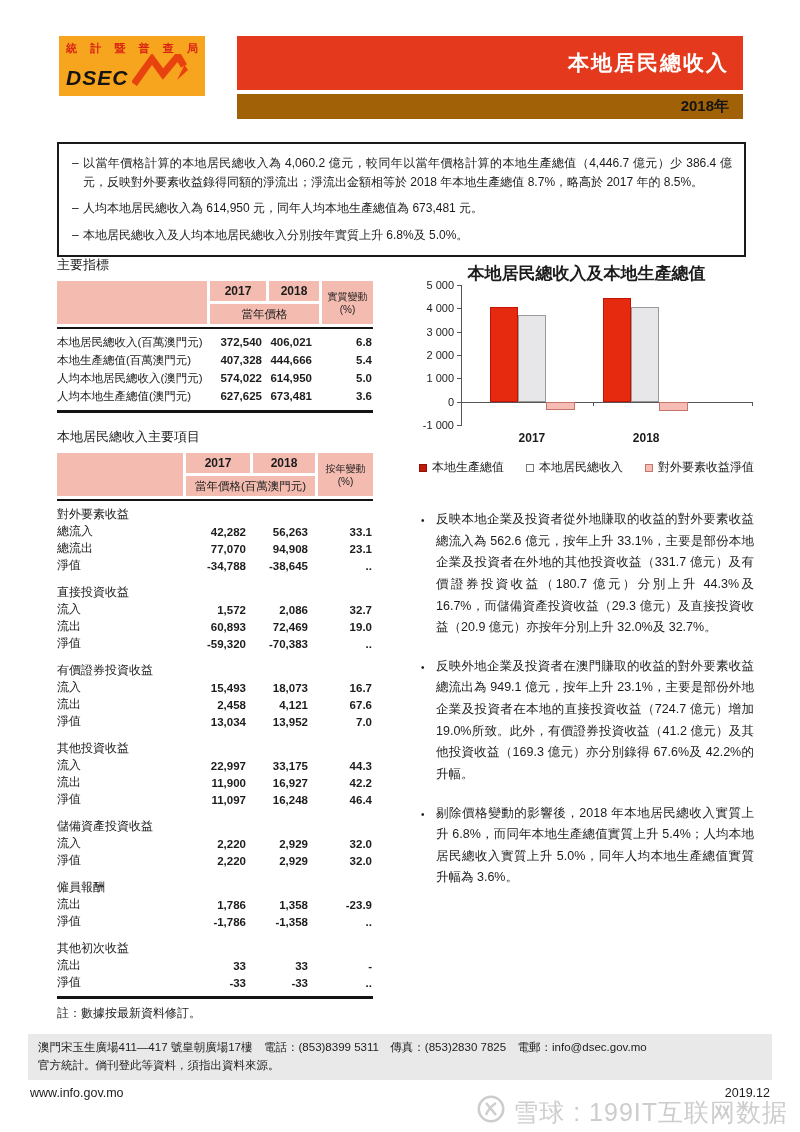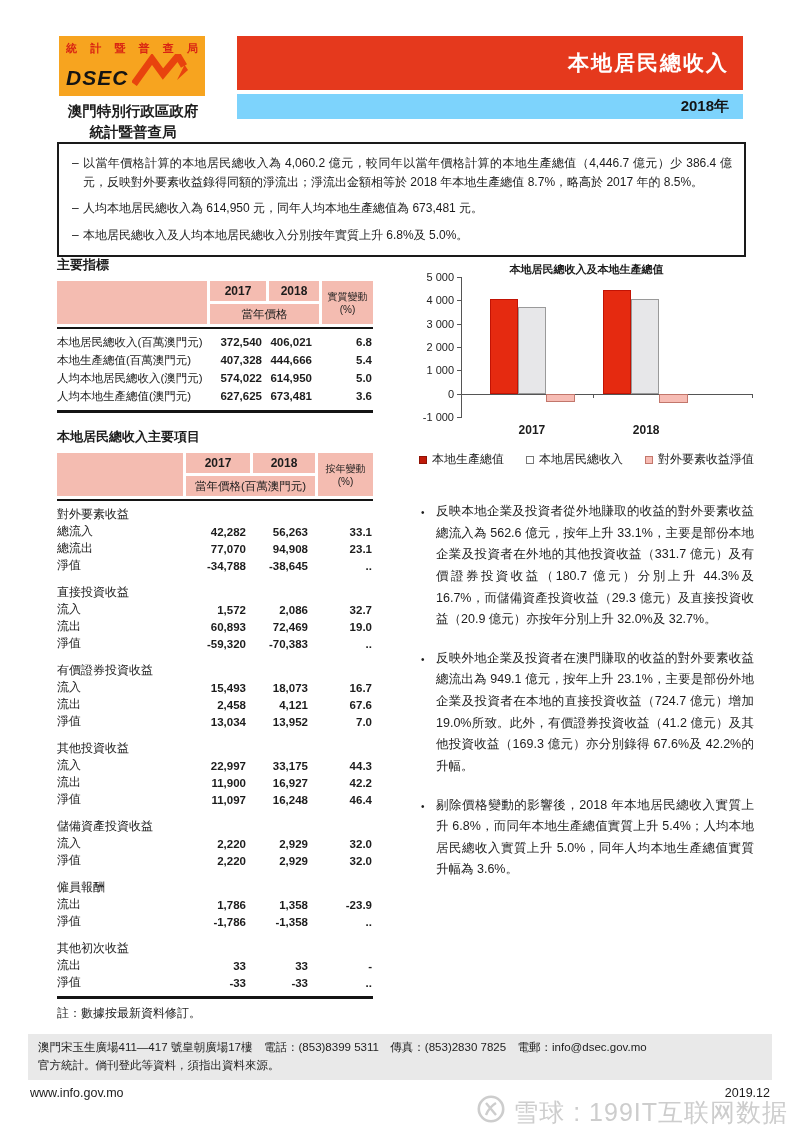--- a/index.html
+++ b/index.html
@@ -13,32 +13,32 @@
   .logo-wrap { width:168px; flex:none; }
   .logo-box { width:146px; height:60px; background:#f7a41f; padding:5px 7px 3px; margin-left:2px; }
   .logo-kanji { display:flex; justify-content:space-between; color:#d92413; font-size:11px; font-weight:bold; }
   .logo-row { position:relative; height:36px; }
   .logo-dsec { position:absolute; left:0; bottom:2px; font-size:21px; font-weight:bold; font-style:italic; letter-spacing:1px; color:#141414; }
   .logo-bolt { position:absolute; right:2px; bottom:2px; }
   .agency { width:152px; text-align:center; font-weight:bold; font-size:14.5px; line-height:1.42; margin-top:5px; }
   .banners { flex:1; margin-left:12px; }
   .banner-red { height:54px; background:#e5391d; color:#fff; font-weight:bold; font-size:21px;
     display:flex; align-items:center; justify-content:flex-end; padding-right:14px; letter-spacing:2px; }
-  .banner-pink { height:25px; background:#7dd3fc; color:#141414; font-weight:bold; font-size:15px;
+  .banner-pink { height:25px; background:#a16207; color:#141414; font-weight:bold; font-size:15px;
     display:flex; align-items:center; justify-content:flex-end; padding-right:14px; margin-top:4px; }
   
   .highlights { position:absolute; top:142px; left:57px; right:54px; border:2px solid #1a1a1a; padding:10px 12px 3px 10px; }
   .hl-item { display:flex; font-size:12px; line-height:1.55; margin-bottom:8px; }
   .hl-dash { width:14px; flex:none; padding-left:3px; }
   .hl-text { text-align:justify; }
   
   .columns { position:absolute; top:252px; left:57px; right:46px; display:flex; }
   .left-col { width:316px; flex:none; }
   .right-col { flex:1; margin-left:46px; }
-  .section-title { font-size:13px; font-weight:bold; margin:4px 0 7px; }
+  .section-title { font-size:13px; font-weight:normal; margin:4px 0 7px; }
   
   .thead { display:grid; gap:3px; grid-template-rows:20px 20px; margin-bottom:3px; }
   .t1-grid { grid-template-columns:150px 56px 50px 1fr; }
   .t2-grid { grid-template-columns:126px 64px 62px 1fr; }
   .thead .cell { background:#f4bcb1; display:flex; align-items:center; justify-content:center; font-size:12px; white-space:nowrap; }
   .thead .c1 { grid-column:1; grid-row:1/3; }
   .thead .c2 { grid-column:2; grid-row:1; font-weight:bold; }
   .thead .c3 { grid-column:3; grid-row:1; font-weight:bold; }
   .thead .c4 { grid-column:4; grid-row:1/3; flex-direction:column; line-height:1.3; font-size:10px; }
   .thead .csub { grid-column:2/4; grid-row:2; font-size:11.5px; }
@@ -48,21 +48,21 @@
   .t1 .trow { height:18px; }
   .t2 .trow { height:17px; }
   .tcell { font-size:12px; }
   .t1 .label { font-size:11.5px; white-space:nowrap; }
   .label { white-space:nowrap; }
   .num { text-align:right; font-weight:bold; font-size:11.5px; padding-right:1px; }
   .sec-head { font-size:12px; height:18px; display:flex; align-items:center; }
   .tbody .sec-head:not(:first-child) { margin-top:9px; }
   .note { font-size:12px; margin-top:6px; }
   
-  .chart-title { text-align:center; font-weight:bold; font-size:11px; margin-top:10px; }
+  .chart-title { text-align:center; font-weight:bold; font-size:17px; margin-top:10px; }
   .unit-label { font-size:11.5px; margin:25px 0 7px 4px; color:#333; }
   .plot { position:relative; height:140px; margin-left:42px; margin-right:2px; border-left:1.5px solid #555; }
   .zero-line { position:absolute; left:0; right:0; top:83.333%; border-top:1.5px solid #555; }
   .ytick-label { position:absolute; right:calc(100% + 8px); transform:translateY(-50%); font-size:11px; white-space:nowrap; color:#222; }
   .ytick-mark { position:absolute; left:-5px; width:5px; border-top:1px solid #555; }
   .xtick-mark { position:absolute; top:83.333%; height:4px; border-left:1px solid #555; }
   .bar { position:absolute; }
   .bar0 { background:#e52a10; border:1px solid #c21304; }
   .bar1 { background:#e7e7e9; border:1px solid #9a9a9a; }
   .bar2 { background:#f7bcb4; border:1px solid #c2766b; }
@@ -101,24 +101,20 @@
         </div>
       <div class="logo-row">
         <span class="logo-dsec">DSEC</span>
         <span class="logo-bolt">
           <svg width="64" height="32" viewBox="0 0 64 32">
             <polyline points="2,30 20,5 31,20 46,2 52,12" fill="none" stroke="#e8430e" stroke-width="7"></polyline>
             <polygon points="48,4 56,16 45,26 52,12" fill="#e8430e"></polygon>
           </svg>
         </span>
       </div>
-    </div>
-    <div class="agency">
-      <div>澳門特別行政區政府</div>
-      <div>統計暨普查局</div>
     </div>
   </div>
   <div class="banners">
     <div class="banner-red">本地居民總收入</div>
     <div class="banner-pink">2018年</div>
   </div>
 </div>
 
 <div class="highlights">
   <div class="hl-item">

